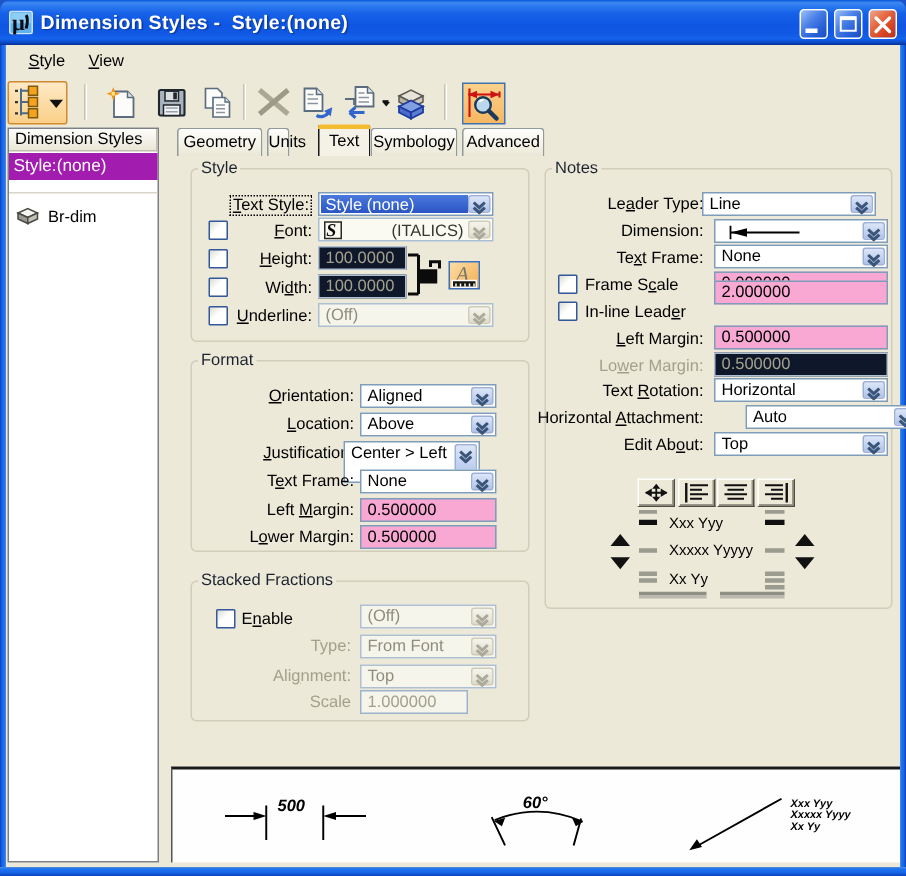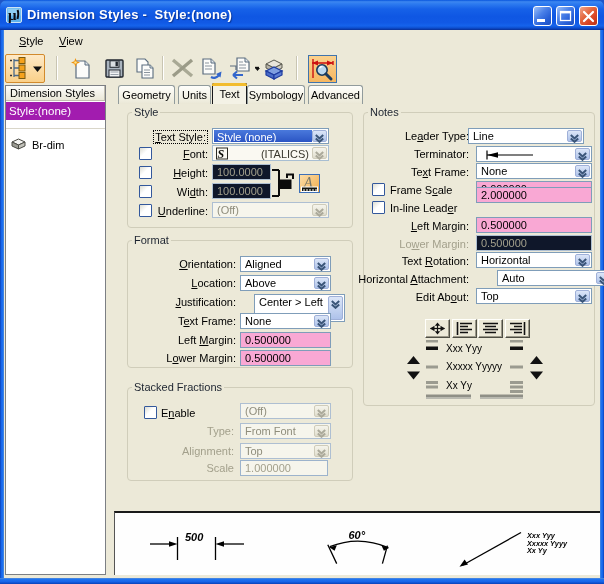--- a/index.html
+++ b/index.html
@@ -146,21 +146,21 @@
 <div class="abs" id="lpsel">Style:(none)</div>
 <div class="abs" id="lpsep"></div>
 <div class="abs" id="lpbr">Br-dim</div>
 <svg class="abs" style="left:10px;top:137px" width="17" height="15" viewBox="0 0 17 15">
   <path d="M2 5 L8.5 2 L15 5 L8.5 8 Z" fill="#f4f4f2" stroke="#4a4a44" stroke-width="1"></path>
   <path d="M2 5 L2 9 L8.5 12 L8.5 8 Z" fill="#9a9a92" stroke="#4a4a44" stroke-width="1"></path>
   <path d="M15 5 L15 9 L8.5 12 L8.5 8 Z" fill="#c2c2ba" stroke="#4a4a44" stroke-width="1"></path>
 </svg>
 
 <div class="abs tab" style="left:118px;width:57px">Geometry</div>
-<div class="abs tab" style="left:178px;width:33px">Units</div>
+<div class="abs tab" style="left:178px;width:15px">Units</div>
 <div class="abs tab" style="left:247px;width:58px">Symbology</div>
 <div class="abs tab" style="left:308px;width:55px">Advanced</div>
 <div class="abs" id="tabtext">Text</div>
 
 <div class="abs grp" style="left:127px;top:112px;width:226px;height:116px"></div>
 <div class="gcap" style="left:132px;top:106px">Style</div>
 <div class="abs grp" style="left:127px;top:240px;width:226px;height:128px"></div>
 <div class="gcap" style="left:132px;top:234px">Format</div>
 <div class="abs grp" style="left:127px;top:387px;width:226px;height:94px"></div>
 <div class="gcap" style="left:132px;top:381px">Stacked Fractions</div>
@@ -233,21 +233,21 @@
 <span class="lbl" style="right:368px;top:277px"><u>L</u>ocation:</span>
 <div class="cb" style="left:240px;top:275px;width:91px;height:16px">Above
   <div class="arr">
       <svg width="11" height="9" viewBox="0 0 11 9">
         <path d="M1.8 1 L5.5 4.4 L9.2 1" fill="none" stroke="#3A5578" stroke-width="2"></path>
         <path d="M1.8 4.4 L5.5 7.8 L9.2 4.4" fill="none" stroke="#3A5578" stroke-width="2"></path>
       </svg>
     </div>
 </div>
 <span class="lbl" style="right:368px;top:296px"><u>J</u>ustification:</span>
-<div class="cb" style="left:254px;top:294px;width:91px;height:28px">Center &gt; Left
+<div class="cb" style="left:229px;top:294px;width:91px;height:28px">Center &gt; Left
   <div class="arr">
       <svg width="11" height="9" viewBox="0 0 11 9">
         <path d="M1.8 1 L5.5 4.4 L9.2 1" fill="none" stroke="#3A5578" stroke-width="2"></path>
         <path d="M1.8 4.4 L5.5 7.8 L9.2 4.4" fill="none" stroke="#3A5578" stroke-width="2"></path>
       </svg>
     </div>
 </div>
 <span class="lbl" style="right:368px;top:315px">T<u>e</u>xt Frame:</span>
 <div class="cb" style="left:240px;top:313px;width:91px;height:16px">None
   <div class="arr">
@@ -284,32 +284,32 @@
 <span class="dlbl" style="right:370px;top:445px">Ali<u>g</u>nment:</span>
 <div class="dcb" style="left:240px;top:443px;width:91px;height:16px">Top
   <div class="darr">
       <svg width="11" height="9" viewBox="0 0 11 9">
         <path d="M1.8 1 L5.5 4.4 L9.2 1" fill="none" stroke="#ABA99A" stroke-width="2"></path>
         <path d="M1.8 4.4 L5.5 7.8 L9.2 4.4" fill="none" stroke="#ABA99A" stroke-width="2"></path>
       </svg>
     </div>
 </div>
 <span class="dlbl" style="right:370px;top:462px">Scale</span>
-<div class="dfld" style="left:240px;top:460px;width:88px;height:16px;background:#f6f5ec;border-color:#9cb3cc">1.000000</div>
+<div class="dfld" style="left:240px;top:460px;width:72px;height:16px;background:#f6f5ec;border-color:#9cb3cc">1.000000</div>
 
 <span class="lbl" style="right:135px;top:130px">Le<u>a</u>der Type:</span>
 <div class="cb" style="left:468px;top:128px;width:116px;height:16px">Line
   <div class="arr">
       <svg width="11" height="9" viewBox="0 0 11 9">
         <path d="M1.8 1 L5.5 4.4 L9.2 1" fill="none" stroke="#3A5578" stroke-width="2"></path>
         <path d="M1.8 4.4 L5.5 7.8 L9.2 4.4" fill="none" stroke="#3A5578" stroke-width="2"></path>
       </svg>
     </div>
 </div>
-<span class="lbl" style="right:135px;top:148px">Terminator:</span>
+<span class="lbl" style="right:135px;top:148px">Dimension:</span>
 <div class="cb" style="left:476px;top:146px;width:116px;height:16px">
   <svg style="position:absolute;left:8px;top:3px" width="60" height="10" viewBox="0 0 60 10">
       <path d="M2 0.5 V9.5 M2 5 H48" stroke="#000" stroke-width="1.2" fill="none"></path>
       <path d="M2 5 L13 2.2 L13 7.8 Z" fill="#000"></path>
     </svg>
   <div class="arr">
       <svg width="11" height="9" viewBox="0 0 11 9">
         <path d="M1.8 1 L5.5 4.4 L9.2 1" fill="none" stroke="#3A5578" stroke-width="2"></path>
         <path d="M1.8 4.4 L5.5 7.8 L9.2 4.4" fill="none" stroke="#3A5578" stroke-width="2"></path>
       </svg>

